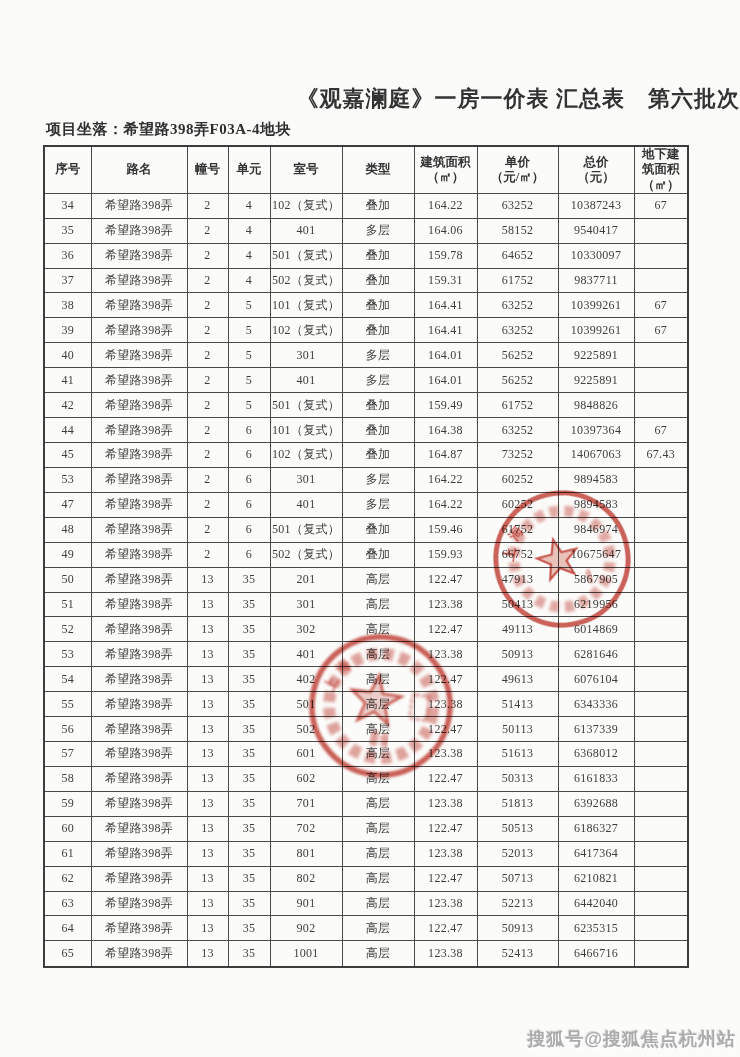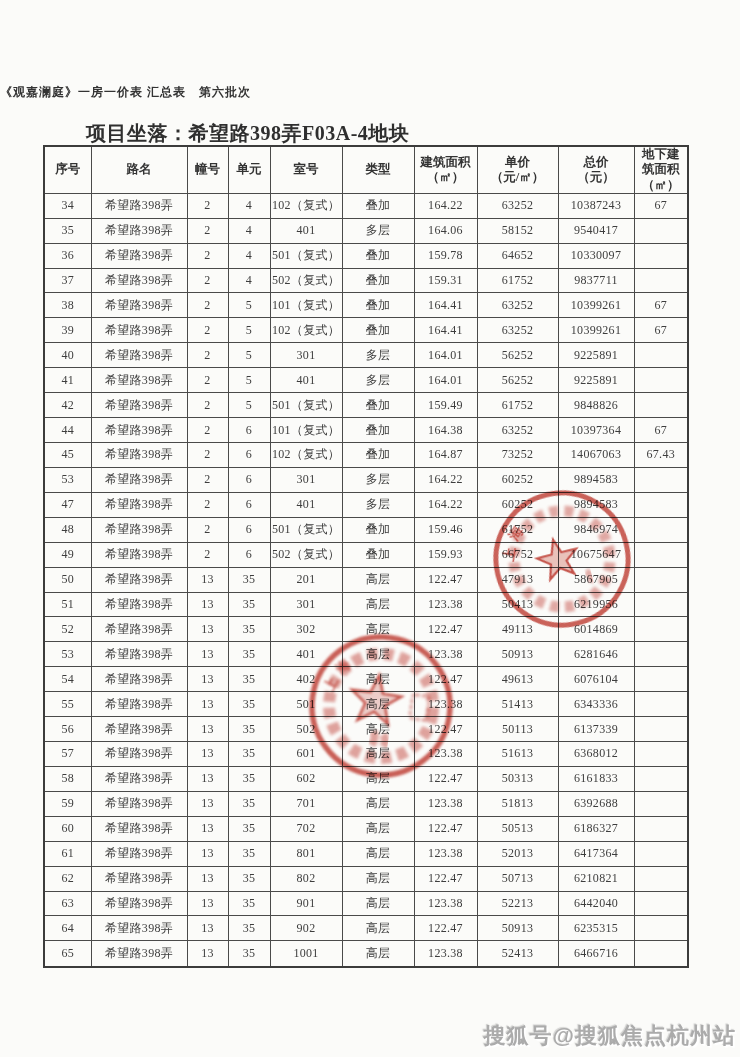--- a/index.html
+++ b/index.html
@@ -8,29 +8,28 @@
     position:relative;
     width:740px;height:1057px;
     margin:0 auto;
     background:#fbfbf9;
     overflow:hidden;
     font-family:"Liberation Serif","DejaVu Serif",serif;
     color:#3b3b3b;
   }
   .doc-title{
     position:absolute;top:84px;left:0;width:100%;
-    text-align:left;
-    font-size:12px;font-weight:bold;letter-spacing:1px;
+    text-align:right;
+    font-size:22px;font-weight:bold;letter-spacing:1px;
     color:#333;
   }
   .doc-subtitle{
     position:absolute;top:120px;left:46px;
-    font-size:20px;font-weight:bold;letter-spacing:0.5px;
+    font-size:15px;font-weight:bold;letter-spacing:0.5px;
     color:#2f2f2f;
-    margin-left:40px;
   }
   table.price-table{
     position:absolute;left:43px;top:145px;
     width:644px;height:823px;
     border-collapse:collapse;
     table-layout:fixed;
     border:2px solid #3c3c3c;
     background:transparent;
   }
   table.price-table th, table.price-table td{
@@ -51,21 +50,21 @@
     color:#3d3d3d;
     letter-spacing:0.3px;
   }
   .seal{
     position:absolute;
     mix-blend-mode:multiply;
     pointer-events:none;
   }
   .watermark{
     position:absolute;right:4px;bottom:6px;
-    font-size:22px;font-weight:bold;letter-spacing:1px;
+    font-size:18px;font-weight:bold;letter-spacing:1px;
     color:#ababab;
     text-shadow:1px 1px 0 #ffffff, 2px 2px 1px rgba(255,255,255,0.9), -1px -1px 1px rgba(130,130,130,0.35);
     font-family:"Liberation Sans","DejaVu Sans",sans-serif;
   }
 </style>
 </head>
 <body>
 
 <div class="page">
 

